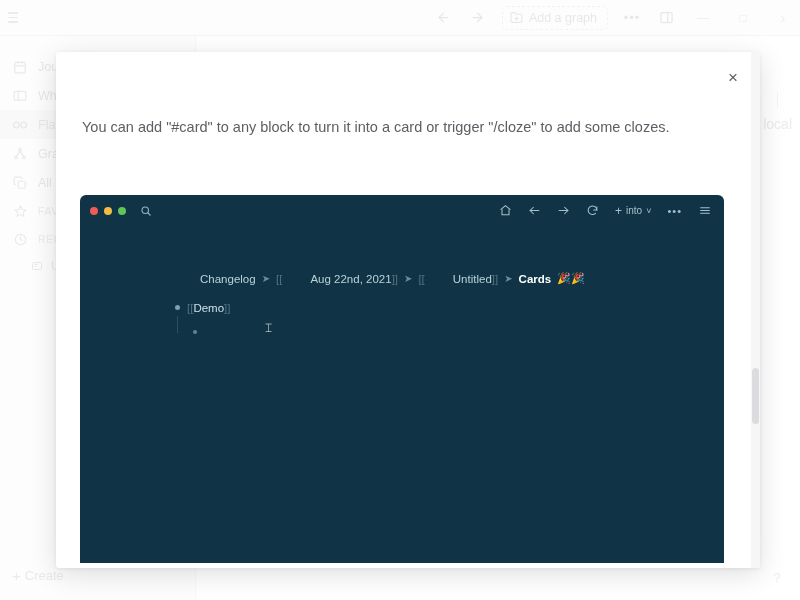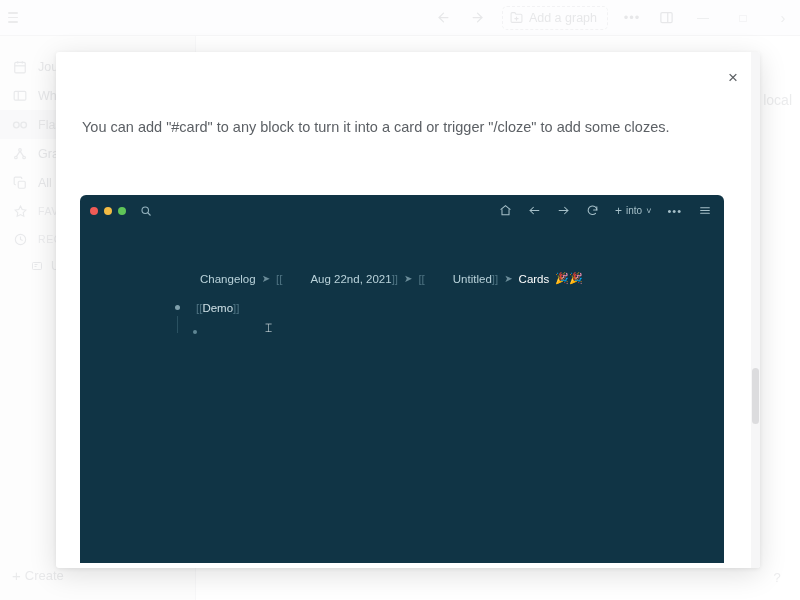--- a/index.html
+++ b/index.html
@@ -86,21 +86,21 @@
   }
 
   
   #main-bg {
     position: absolute; top: 36px; left: 196px; right: 0; bottom: 0;
     background: #ffffff;
   }
   #local-label {
     position: absolute; top: 56px; right: 8px;
     font-size: 14px; color: #d3d4d7;
-    display: flex; align-items: center; gap: 8px;
+    display: flex; align-items: center; gap: 8px; flex-direction: column;
   }
   #local-label .divider { width: 1px; height: 16px; background: #e6e6e8; display:block; }
   #help-btn {
     position: absolute; right: 14px; bottom: 14px;
     width: 18px; height: 18px;
     display: flex; align-items: center; justify-content: center;
     color: #d6d7da; font-size: 13px;
   }
 
   
@@ -167,25 +167,25 @@
 
   
   #demo-content { padding: 46px 0 0 92px; }
   #breadcrumb {
     display: flex; align-items: center; gap: 6px;
     font-size: 11.5px; color: #cfe0e6;
   }
   .bc-sep { color: #6b8c99; font-size: 10px; }
   .bc-ref { color: #b9d2da; margin-left: 28px; }
   .bc-bracket { color: #4f7382; }
-  .bc-current { color: #ffffff; font-weight: 400; }
+  .bc-current { color: #ffffff; font-weight: 700; }
 
   
   #bullet-list { margin-top: 14px; position: relative; }
-  .blt-row { display: flex; align-items: center; gap: 16px; height: 17px; }
+  .blt-row { display: flex; align-items: center; gap: 7px; height: 17px; }
   .blt-dot {
     width: 5px; height: 5px; border-radius: 50%;
     background: #7fa0ac; flex: none; margin-left: 3px;
   }
   .blt-dot.small { width: 4px; height: 4px; background: #5f8694; }
   .blt-text { font-size: 11.5px; color: #cfe0e6; }
   #nested-row { margin-left: 18px; margin-top: 7px; position: relative; }
   #indent-guide {
     position: absolute; left: 5px; top: 17px; width: 1px; height: 17px;
     background: #2a5161;

